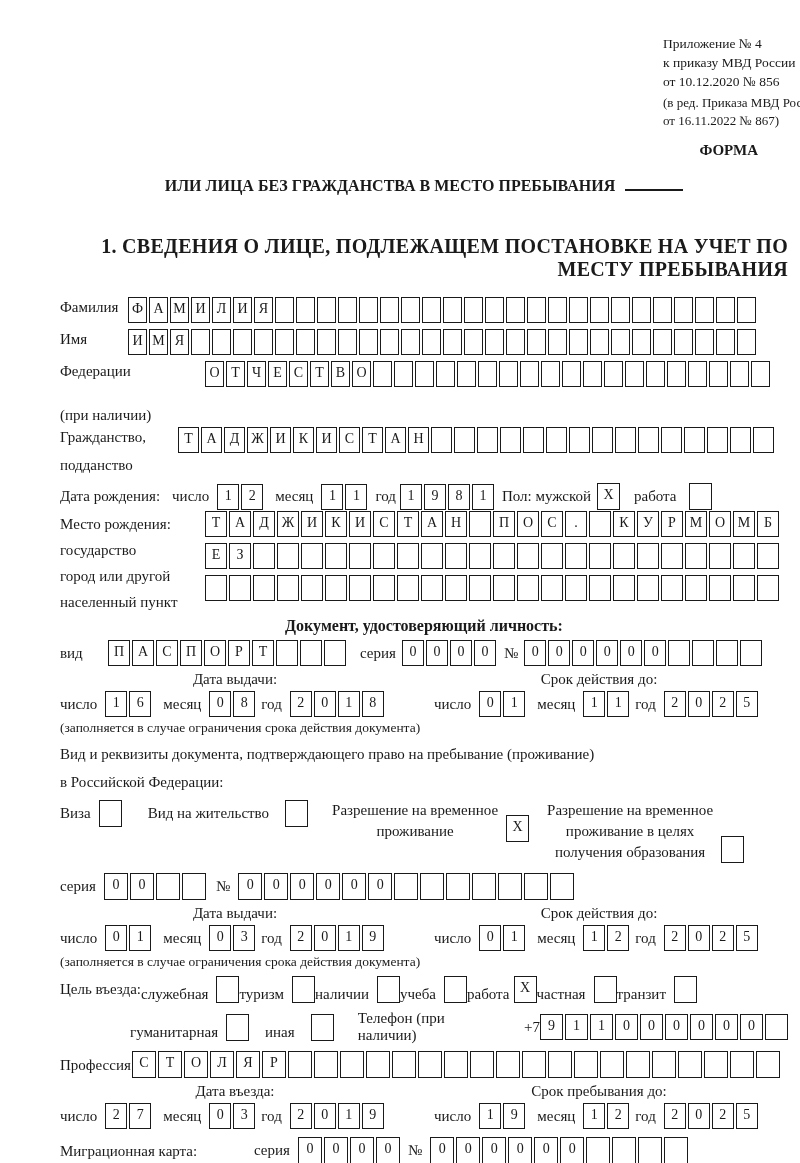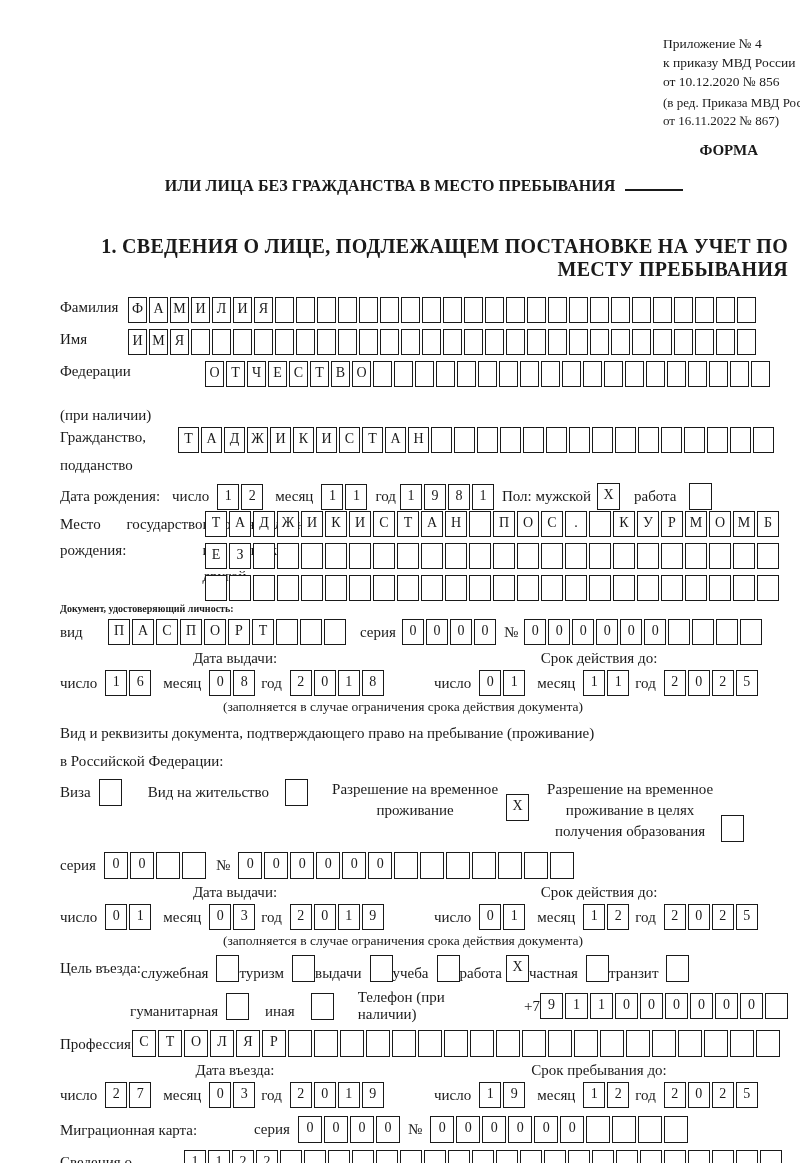--- a/index.html
+++ b/index.html
@@ -14,36 +14,36 @@
   .cell{box-sizing:border-box;flex:none;width:19px;height:26px;border:1.7px solid #1a1a1a;
         text-align:center;font-size:14px;line-height:22px;background:#fff;}
   .w21 .cell{width:21px}
   .w22 .cell{width:22px}
   .w23 .cell{width:23px}
   .w24 .cell{width:24px;height:27px}
   .cb .cell{width:23px;height:27px}
   
   .frow{display:flex;align-items:flex-start;margin-bottom:6px;}
   .flabel{flex:none;line-height:20px;}
-  .lblcol{flex:none;display:flex;flex-direction:row;line-height:25px;}
+  .lblcol{flex:none;display:flex;flex-direction:column;line-height:25px;}
   .cellcol{display:flex;flex-direction:column;gap:6px;}
   .hdr-right{margin-left:603px;width:190px;font-size:13.5px;line-height:19px;}
   .hdr-note{margin-top:3px;font-size:13px;line-height:18px;}
   .forma{text-align:right;padding-right:30px;font-weight:bold;margin-top:12px;font-size:15px;}
   .title{text-align:center;font-weight:bold;font-size:16px;line-height:22px;margin-top:16px;}
   .blankline{display:inline-block;width:58px;border-bottom:2px solid #1a1a1a;height:14px;margin-left:10px;}
   .sec-heading{text-align:right;font-weight:bold;font-size:20px;margin-top:38px;margin-bottom:16px;letter-spacing:0.3px;}
-  .center-bold{text-align:left;font-weight:bold;font-size:10px;margin:2px 0 5px 0;}
+  .center-bold{text-align:center;font-weight:bold;font-size:16px;margin:2px 0 5px 0;}
   .caps{display:flex;margin-top:5px;margin-bottom:3px;}
   .caps .capL{width:350px;text-align:center;}
   .caps .capR{flex:1;text-align:center;}
   .dates{display:flex;align-items:center;margin-bottom:3px;}
   .dgroup{display:flex;align-items:center;gap:6px;flex:none;}
   .dgroup .dl{margin-right:2px;}
-  .note{text-align:center;padding-right:42px;font-size:13.5px;margin-bottom:6px;}
+  .note{text-align:left;padding-right:42px;font-size:13.5px;margin-bottom:6px;}
   .para{line-height:24px;}
   .cbrow{display:flex;align-items:flex-start;margin-top:6px;margin-bottom:10px;}
   .cbItem{display:flex;align-items:flex-end;gap:8px;}
   .cbTxt{text-align:center;line-height:21px;}
   .inline-lbl{line-height:27px;}
   .purpose-row{display:flex;align-items:center;margin-bottom:7px;flex-wrap:nowrap;}
 </style>
 </head>
 <body>
 
@@ -529,21 +529,21 @@
           <span class="cell"></span>
         </span>
       </span>
     <span class="cbItem">
         <span>туризм</span>
         <span class="cells cb">
           <span class="cell"></span>
         </span>
       </span>
     <span class="cbItem">
-        <span>выдачи</span>
+        <span>наличии</span>
         <span class="cells cb">
           <span class="cell"></span>
         </span>
       </span>
     <span class="cbItem">
         <span>учеба</span>
         <span class="cells cb">
           <span class="cell"></span>
         </span>
       </span>

